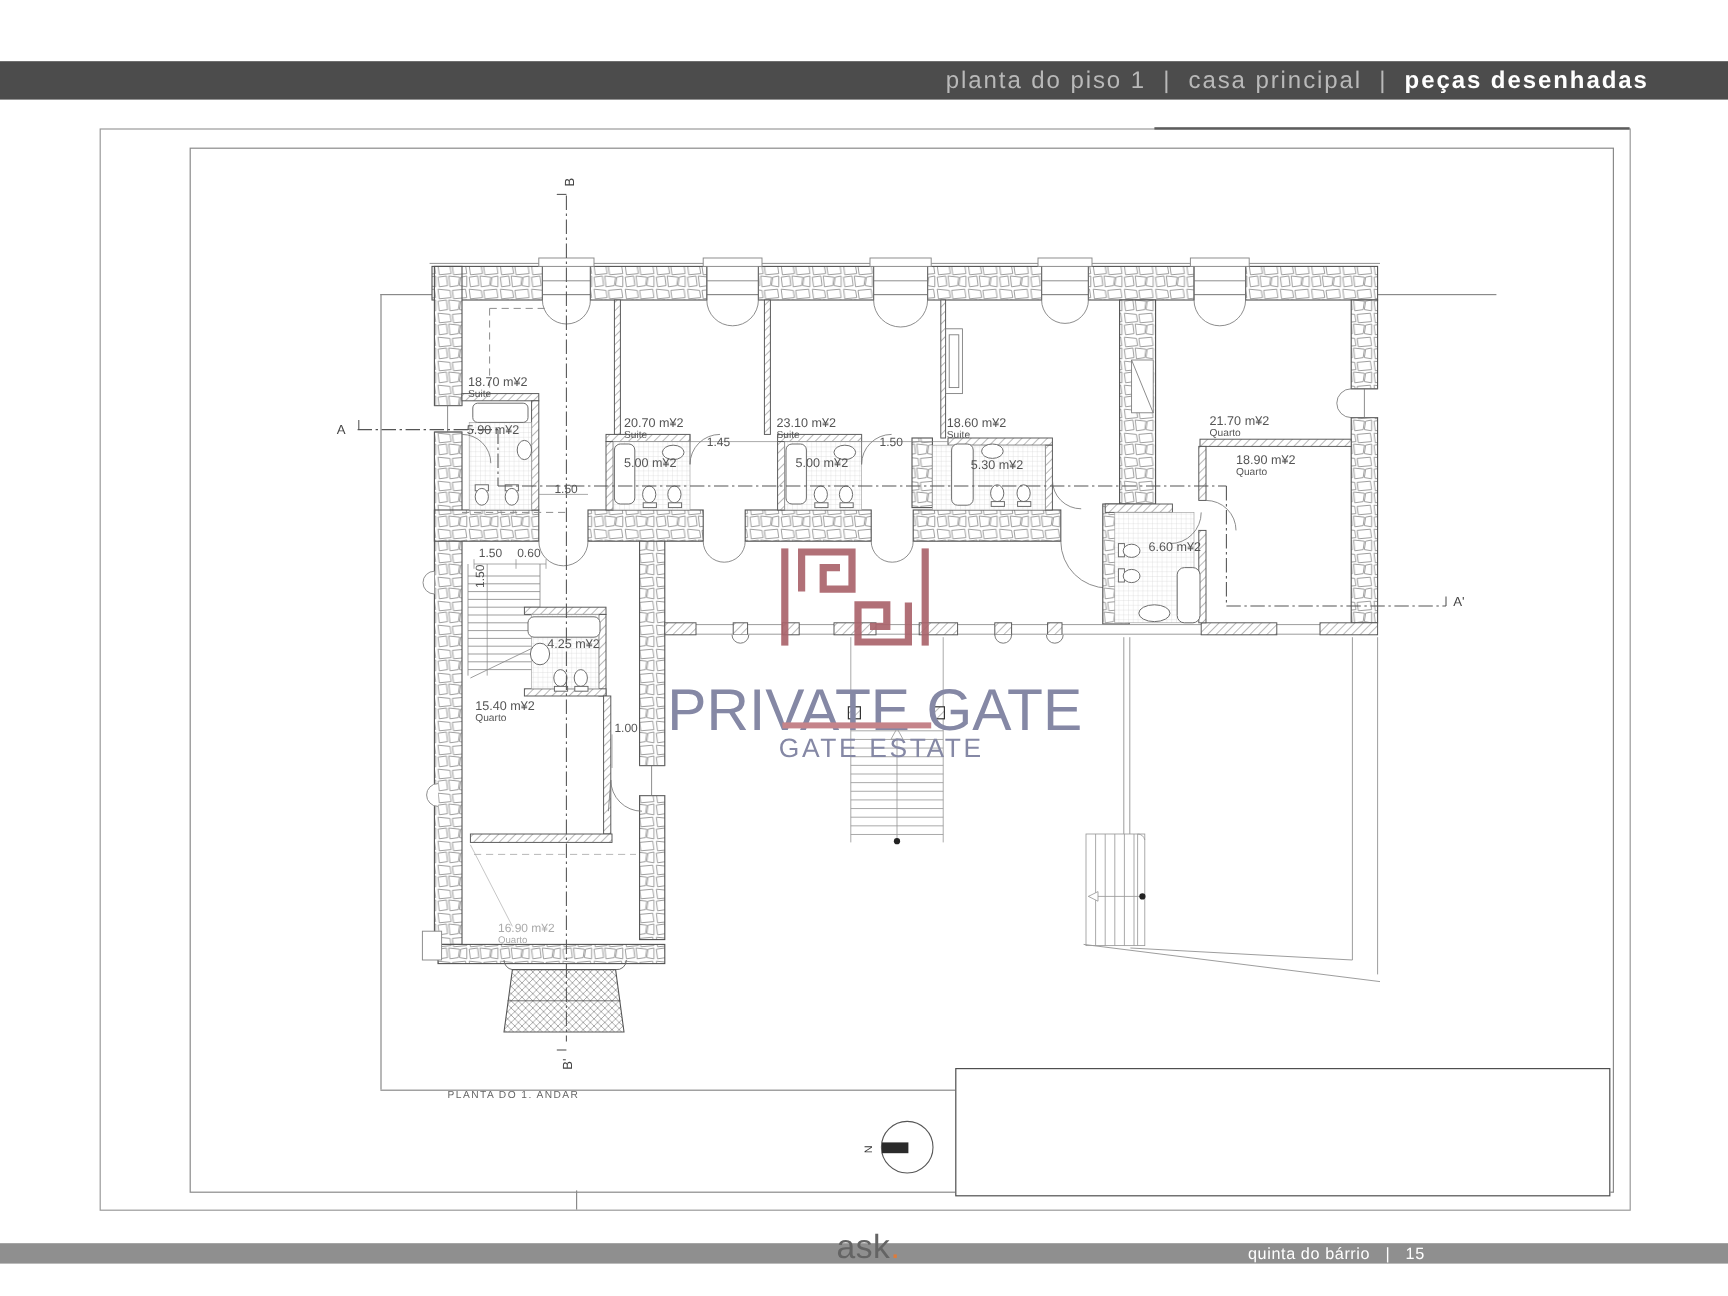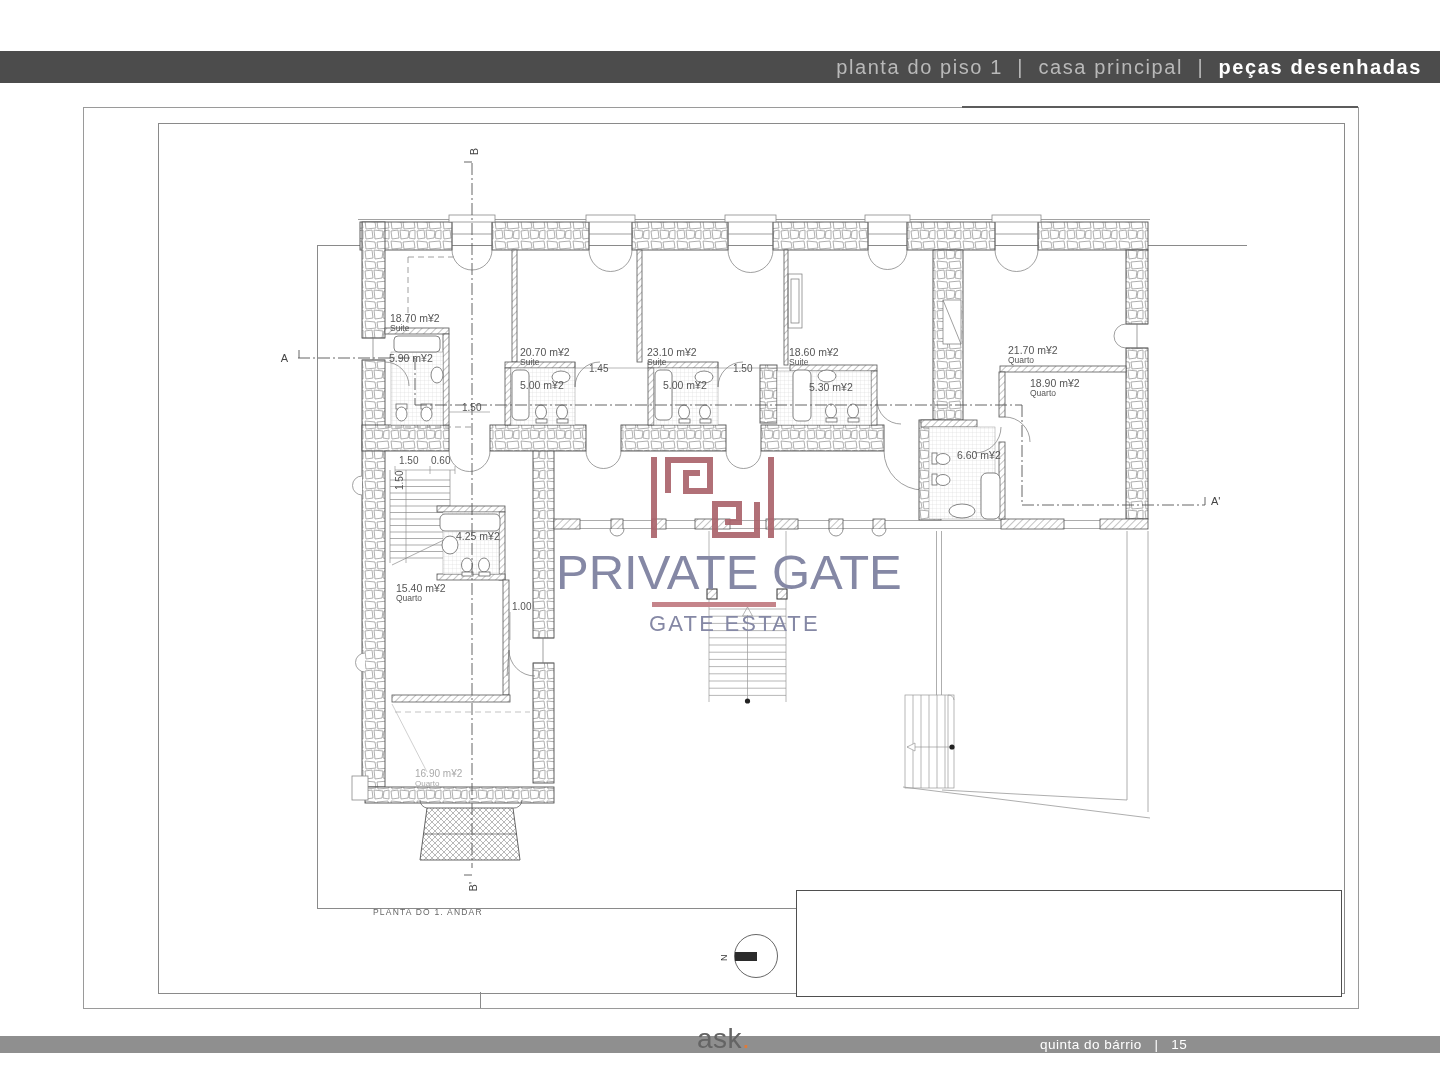--- a/index.html
+++ b/index.html
@@ -6,21 +6,21 @@
   #page{position:relative;width:1440px;height:1080px;background:#fff;overflow:hidden;
         font-family:"Liberation Sans", sans-serif;}
   .abs{position:absolute;}
 </style>
 </head>
 <body>
 <div id="page">
 
 <div class="abs" style="left:0;top:51px;width:1440px;height:32px;background:#4c4c4c;"></div>
 
-<div class="abs" style="left:0;top:51px;width:1374px;height:32px;line-height:33px;text-align:right;font-size:20px;letter-spacing:1.6px;color:#b9b9b9;white-space:nowrap;padding-left:48px;">planta do piso 1&nbsp; | &nbsp;casa principal&nbsp; | <span style="color:#ffffff;font-weight:bold;">&nbsp;peças desenhadas</span></div>
+<div class="abs" style="left:0;top:51px;width:1374px;height:32px;line-height:33px;text-align:right;font-size:20px;letter-spacing:1.6px;color:#b9b9b9;white-space:nowrap;">planta do piso 1&nbsp; | &nbsp;casa principal&nbsp; | <span style="color:#ffffff;font-weight:bold;">&nbsp;peças desenhadas</span></div>
 
 <div class="abs" style="left:83px;top:107px;width:1274px;height:900px;border:1px solid #9a9a9a;"></div>
 
 <div class="abs" style="left:962px;top:106px;width:396px;height:2px;background:#5c5c5c;"></div>
 
 <div class="abs" style="left:158px;top:123px;width:1185px;height:869px;border:1px solid #8a8a8a;"></div>
 
 <div class="abs" style="left:317px;top:245px;width:1px;height:663px;background:#8a8a8a;"></div>
 
 <div class="abs" style="left:317px;top:245px;width:930px;height:1px;background:#8a8a8a;"></div>
@@ -577,21 +577,21 @@
 
 <svg class="abs" style="left:640px;top:450px;" width="145" height="95" viewBox="0 0 145 95">
 <g stroke="#ab646c" stroke-width="6" fill="none" opacity="0.92">
   <line x1="14" y1="7" x2="14" y2="88"></line>
   <path d="M28,43 V10 H70 V41 H46 V23 H60"></path>
   <path d="M117,52 V85 H75 V54 H99 V72 H85"></path>
   <line x1="131" y1="7" x2="131" y2="88"></line>
 </g>
 </svg>
 
-<div class="abs" style="left:556px;top:544px;width:320px;font-size:49px;color:#8588a5;letter-spacing:0px;white-space:nowrap;text-align:right;">PRIVATE GATE</div>
+<div class="abs" style="left:556px;top:564px;width:320px;font-size:49px;color:#8588a5;letter-spacing:0px;white-space:nowrap;text-align:right;">PRIVATE GATE</div>
 
 <div class="abs" style="left:652px;top:602px;width:124px;height:5px;background:#c5848a;"></div>
 
 <div class="abs" style="left:649px;top:611px;font-size:22px;color:#8588a5;letter-spacing:2.2px;white-space:nowrap;">GATE ESTATE</div>
 
 <div class="abs" id="tblock" style="left:796px;top:890px;width:544px;height:105px;border:1px solid #4f4f4f;background:#fff;"></div>
 
 <div class="abs" style="left:0;top:1036px;width:1440px;height:17px;background:#8f8f8f;"></div>
 
 <div class="abs" style="left:1040px;top:1036px;width:338px;height:17px;line-height:17px;text-align:left;font-size:13.5px;color:#ffffff;letter-spacing:0.5px;white-space:nowrap;">quinta do bárrio&nbsp;&nbsp; | &nbsp;&nbsp;15</div>

